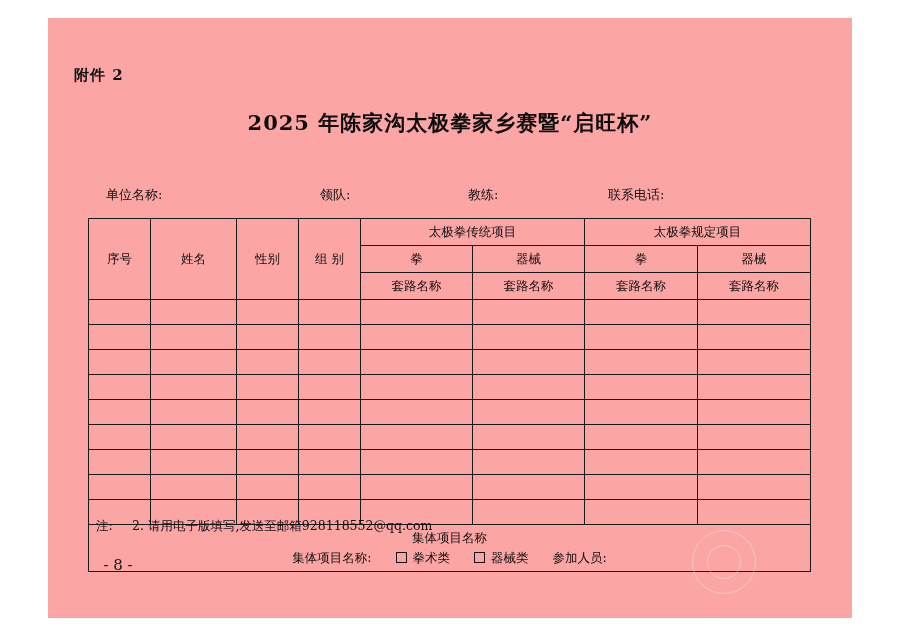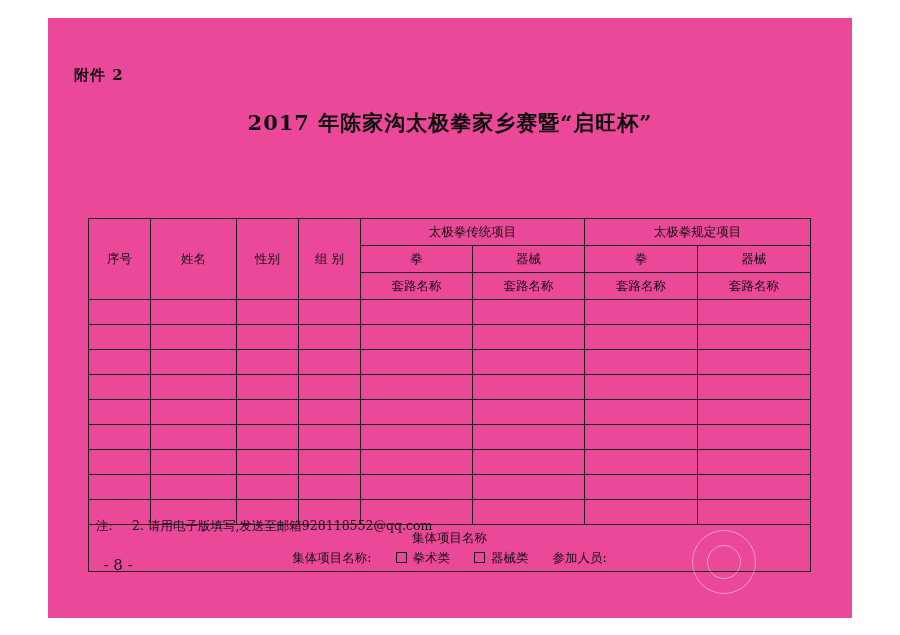--- a/index.html
+++ b/index.html
@@ -19,21 +19,21 @@
     height: 635px;
     background: #ffffff;
     box-sizing: border-box;
   }
   .sheet {
     position: absolute;
     left: 48px;
     top: 18px;
     width: 804px;
     height: 600px;
-    background: #ec4899;
+    background: #fca5a5;
   }
   .attach-label {
     position: absolute;
     left: 26px;
     top: 48px;
     font-size: 15px;
     font-weight: bold;
     color: #111;
     letter-spacing: 1px;
     font-family: "DejaVu Serif", "Liberation Serif", serif;
@@ -159,23 +159,29 @@
 </style>
 </head>
 <body>
 
 <div class="page">
   <div class="sheet">
 
     <div class="attach-label">附件 2</div>
 
     <div class="title-block">
-      <div class="title-line">2017 年陈家沟太极拳家乡赛暨“启旺杯”</div>
+      <div class="title-line">2025 年陈家沟太极拳家乡赛暨“启旺杯”</div>
     </div>
 
+    <div class="meta-row">
+      <span class="meta-item meta-unit">单位名称:</span>
+      <span class="meta-item meta-lead">领队:</span>
+      <span class="meta-item meta-coach">教练:</span>
+      <span class="meta-item meta-phone">联系电话:</span>
+    </div>
 
     <table class="reg">
       <colgroup>
         <col style="width:62px">
         <col style="width:86px">
         <col style="width:62px">
         <col style="width:62px">
         <col style="width:112px">
         <col style="width:112px">
         <col style="width:113px">

